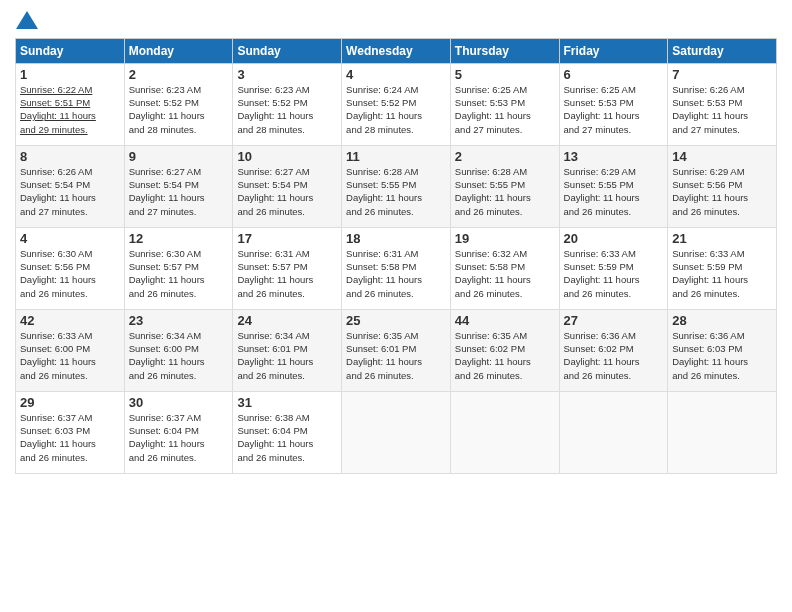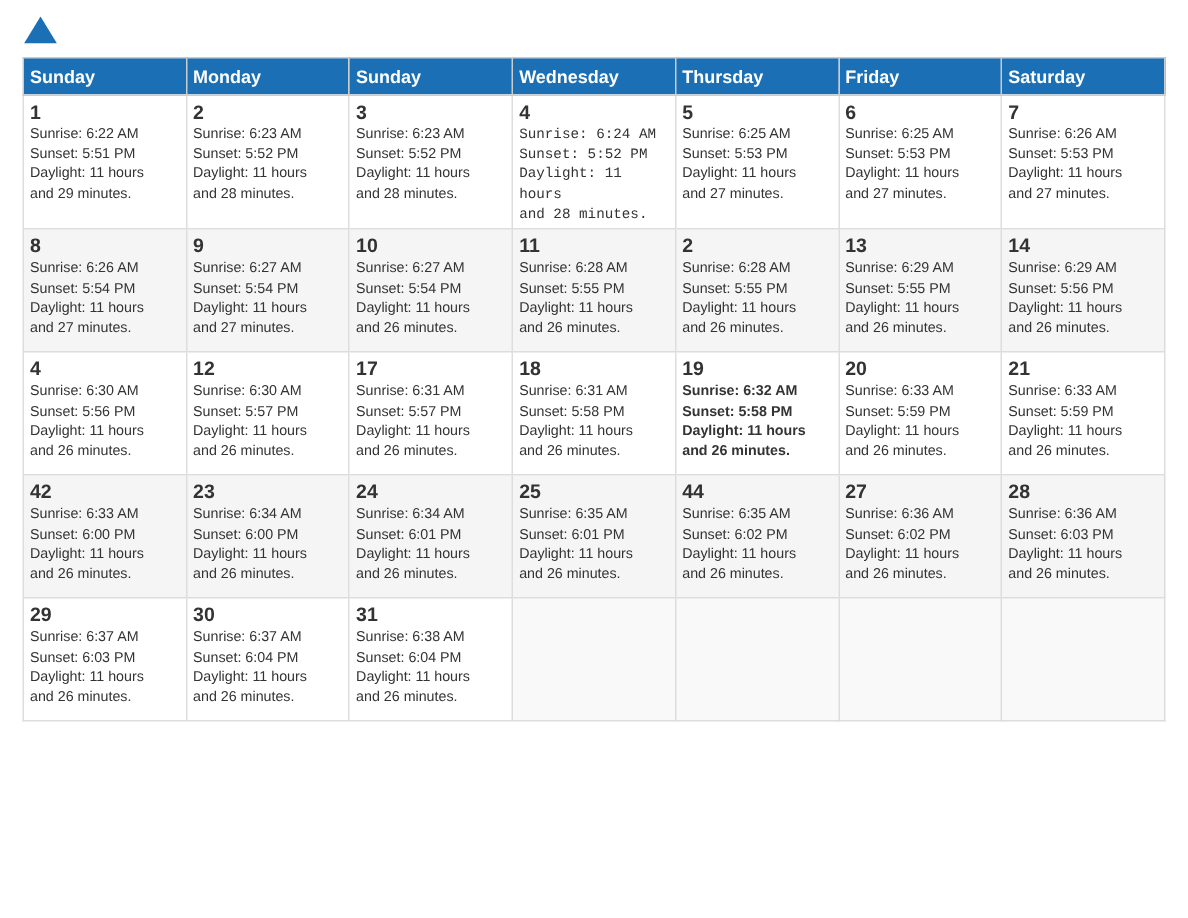--- a/index.html
+++ b/index.html
@@ -112,42 +112,42 @@
           <th>Wednesday</th>
           <th>Thursday</th>
           <th>Friday</th>
           <th>Saturday</th>
         </tr>
     </thead>
     <tbody id="calendar-body">
     <tr>
           <td>
             <span class="day-num">1</span>
-            <div class="day-info" style="white-space: pre-line;">Sunrise: 6:22 AM
+            <div class="day-info" style="white-space: pre-line; text-decoration: underline;">Sunrise: 6:22 AM
 Sunset: 5:51 PM
 Daylight: 11 hours
 and 29 minutes.</div>
           </td>
           <td>
             <span class="day-num">2</span>
             <div class="day-info" style="white-space: pre-line;">Sunrise: 6:23 AM
 Sunset: 5:52 PM
 Daylight: 11 hours
 and 28 minutes.</div>
           </td>
           <td>
             <span class="day-num">3</span>
             <div class="day-info" style="white-space: pre-line;">Sunrise: 6:23 AM
 Sunset: 5:52 PM
 Daylight: 11 hours
 and 28 minutes.</div>
           </td>
           <td>
             <span class="day-num">4</span>
-            <div class="day-info" style="white-space: pre-line; font-family: Liberation Mono, monospace;">Sunrise: 6:24 AM
+            <div class="day-info" style="white-space: pre-line;">Sunrise: 6:24 AM
 Sunset: 5:52 PM
 Daylight: 11 hours
 and 28 minutes.</div>
           </td>
           <td>
             <span class="day-num">5</span>
             <div class="day-info" style="white-space: pre-line;">Sunrise: 6:25 AM
 Sunset: 5:53 PM
 Daylight: 11 hours
 and 27 minutes.</div>
@@ -242,21 +242,21 @@
           </td>
           <td>
             <span class="day-num">18</span>
             <div class="day-info" style="white-space: pre-line;">Sunrise: 6:31 AM
 Sunset: 5:58 PM
 Daylight: 11 hours
 and 26 minutes.</div>
           </td>
           <td>
             <span class="day-num">19</span>
-            <div class="day-info" style="white-space: pre-line; font-weight: bold;">Sunrise: 6:32 AM
+            <div class="day-info" style="white-space: pre-line;">Sunrise: 6:32 AM
 Sunset: 5:58 PM
 Daylight: 11 hours
 and 26 minutes.</div>
           </td>
           <td>
             <span class="day-num">20</span>
             <div class="day-info" style="white-space: pre-line;">Sunrise: 6:33 AM
 Sunset: 5:59 PM
 Daylight: 11 hours
 and 26 minutes.</div>

